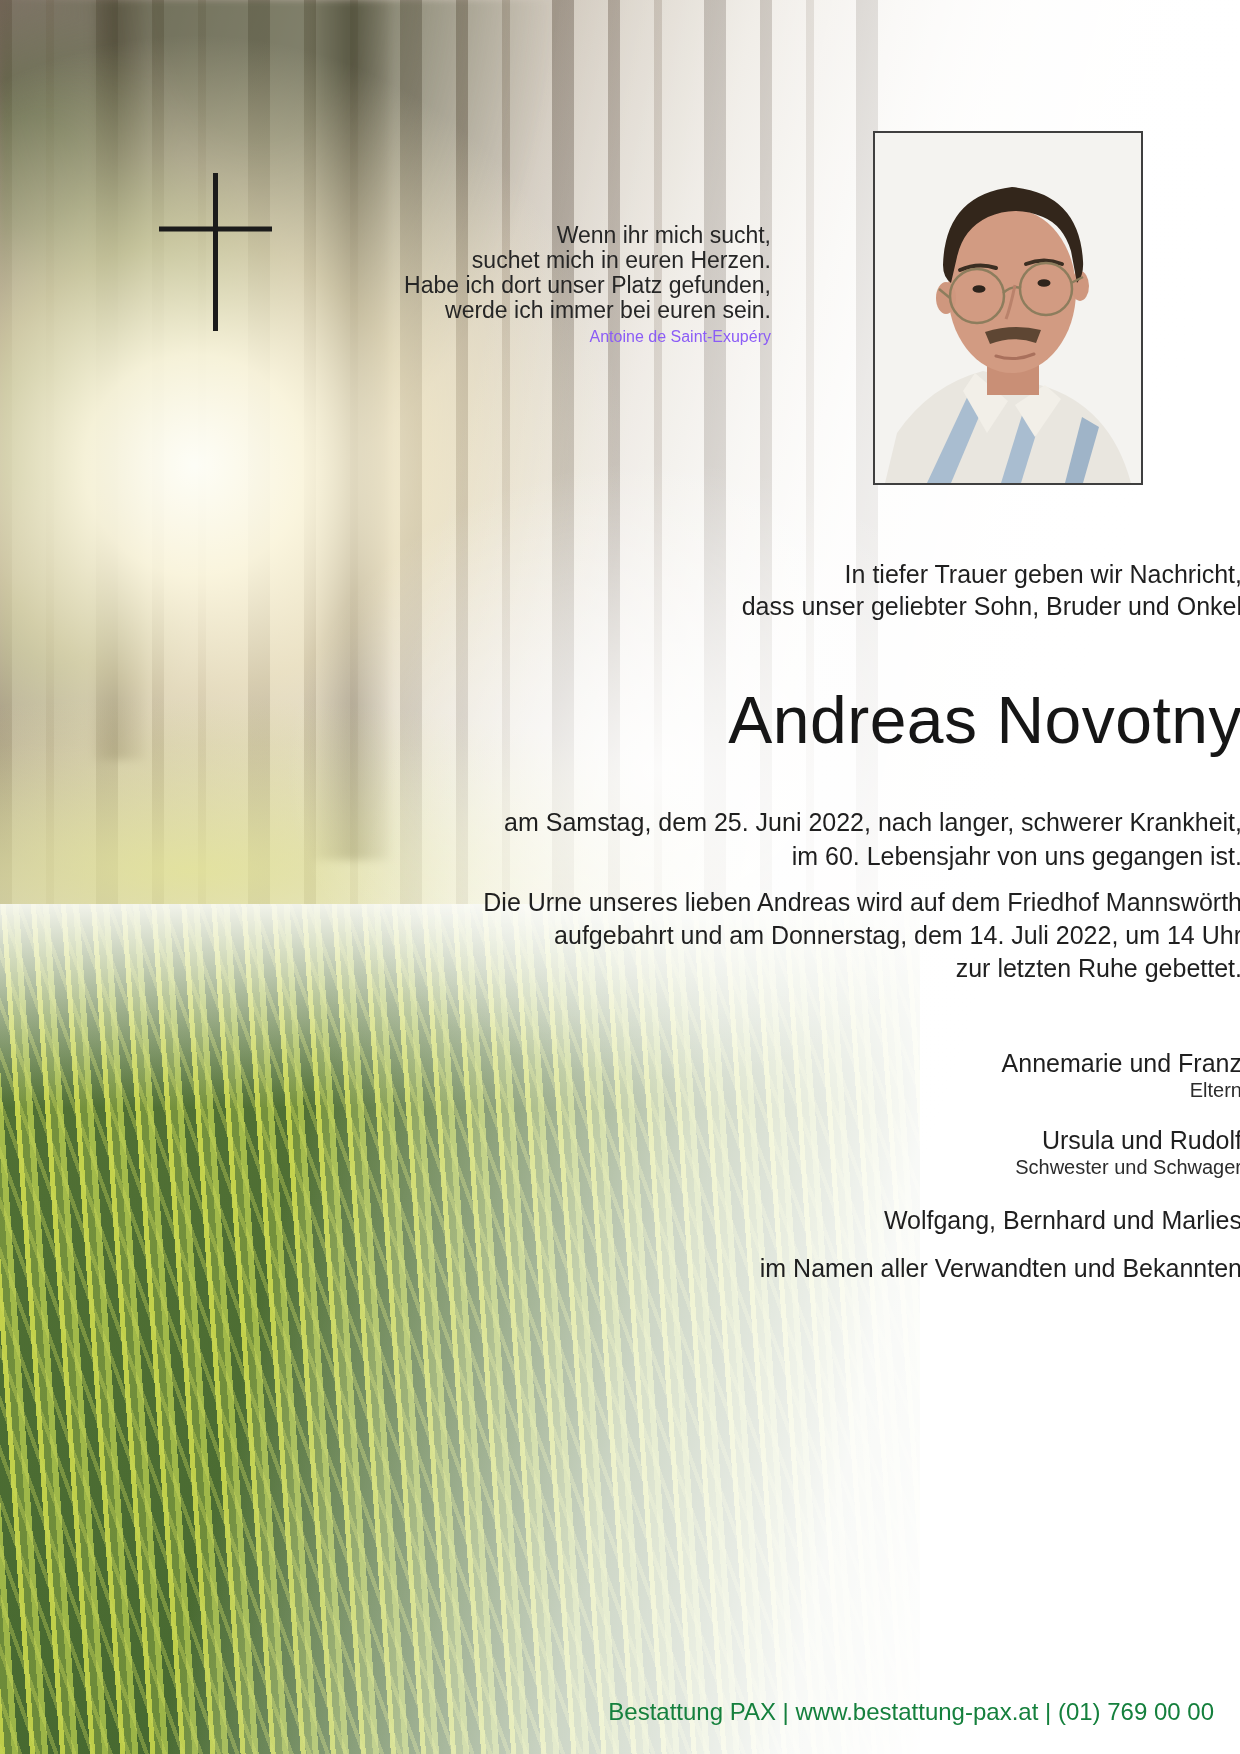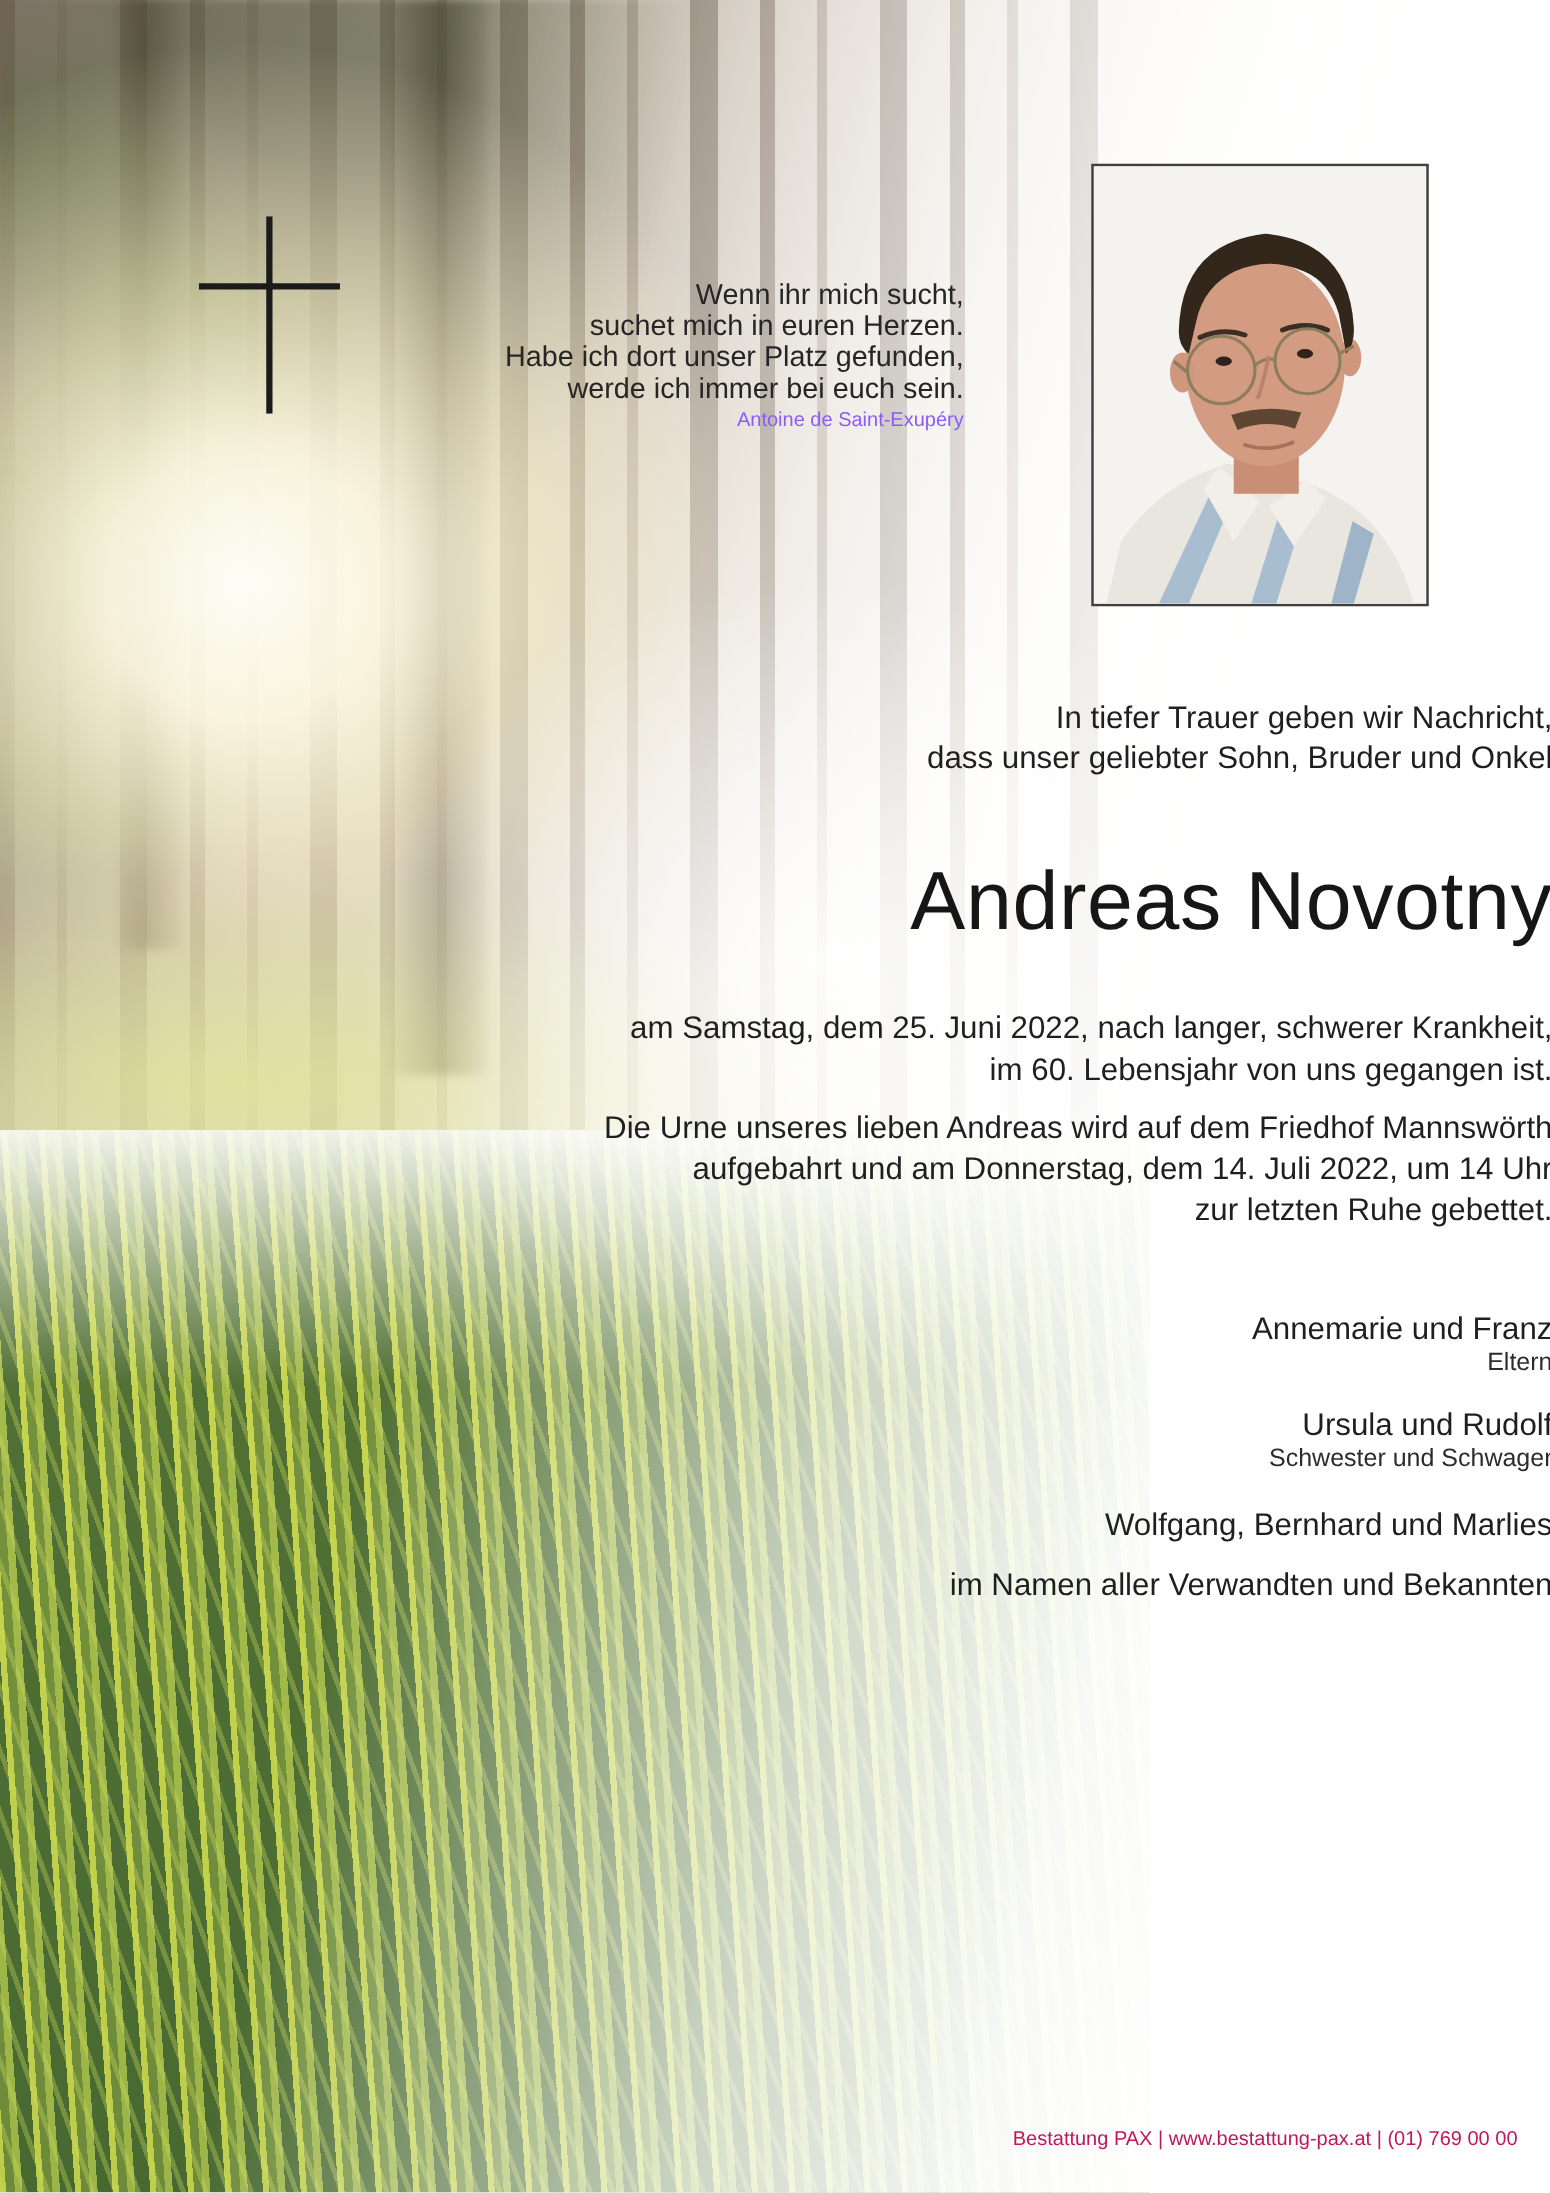--- a/index.html
+++ b/index.html
@@ -116,21 +116,21 @@
   .death   { left: 172px; top: 805px; width: 1070px; font-size: 25px; line-height: 34px; }
   .funeral { left: 172px; top: 886px; width: 1070px; font-size: 25px; line-height: 33px; }
 
   .signatures { left: 172px; top: 1048px; width: 1070px; }
   .m-names { font-size: 25px; line-height: 30px; color: #1f1f1f; }
   .m-rel   { font-size: 20px; line-height: 24px; color: #2c2c2c; }
   .m2 { margin-top: 23px; }
   .m3 { margin-top: 26px; }
   .closing { margin-top: 18px; font-size: 25px; line-height: 30px; }
 
-  .footer { left: 0; top: 1702px; width: 1214px; font-size: 16px; line-height: 20px; color: #be185d; }
+  .footer { left: 0; top: 1702px; width: 1214px; font-size: 24px; line-height: 20px; color: #15803d; }
 </style>
 </head>
 <body>
 
 <div class="page">
 
   <div class="bg bg-base"></div>
   <div class="bg bg-trunks"></div>
   <div class="bg bg-bigtrunk-a"></div>
   <div class="bg bg-bigtrunk-b"></div>
@@ -144,21 +144,21 @@
     <svg viewBox="0 0 113 158" width="113" height="158" aria-hidden="true">
       <line x1="56.5" y1="0" x2="56.5" y2="158" stroke="#1b1b1b" stroke-width="5"></line>
       <line x1="0" y1="56" x2="113" y2="56" stroke="#1b1b1b" stroke-width="5"></line>
     </svg>
   </div>
 
   <div class="t quote">
     <div>Wenn ihr mich sucht,</div>
     <div>suchet mich in euren Herzen.</div>
     <div>Habe ich dort unser Platz gefunden,</div>
-    <div>werde ich immer bei euch sein.</div>
+    <div>werde ich immer bei euren sein.</div>
     <div class="quote-attribution">Antoine de Saint-Exupéry</div>
   </div>
 
   <div class="portrait">
     <svg viewBox="0 0 266 350" preserveAspectRatio="none" aria-hidden="true">
       <rect x="0" y="0" width="266" height="350" fill="#f4f3f0"></rect>
 
       <path d="M10,350 L22,300 Q55,252 108,238 L165,252 Q235,272 256,350 Z" fill="#e9e6df"></path>
       <path d="M52,350 L95,258 L114,260 L76,350 Z" fill="#a9bdd0"></path>
       <path d="M126,350 L152,266 L170,272 L146,350 Z" fill="#a9bdd0"></path>

